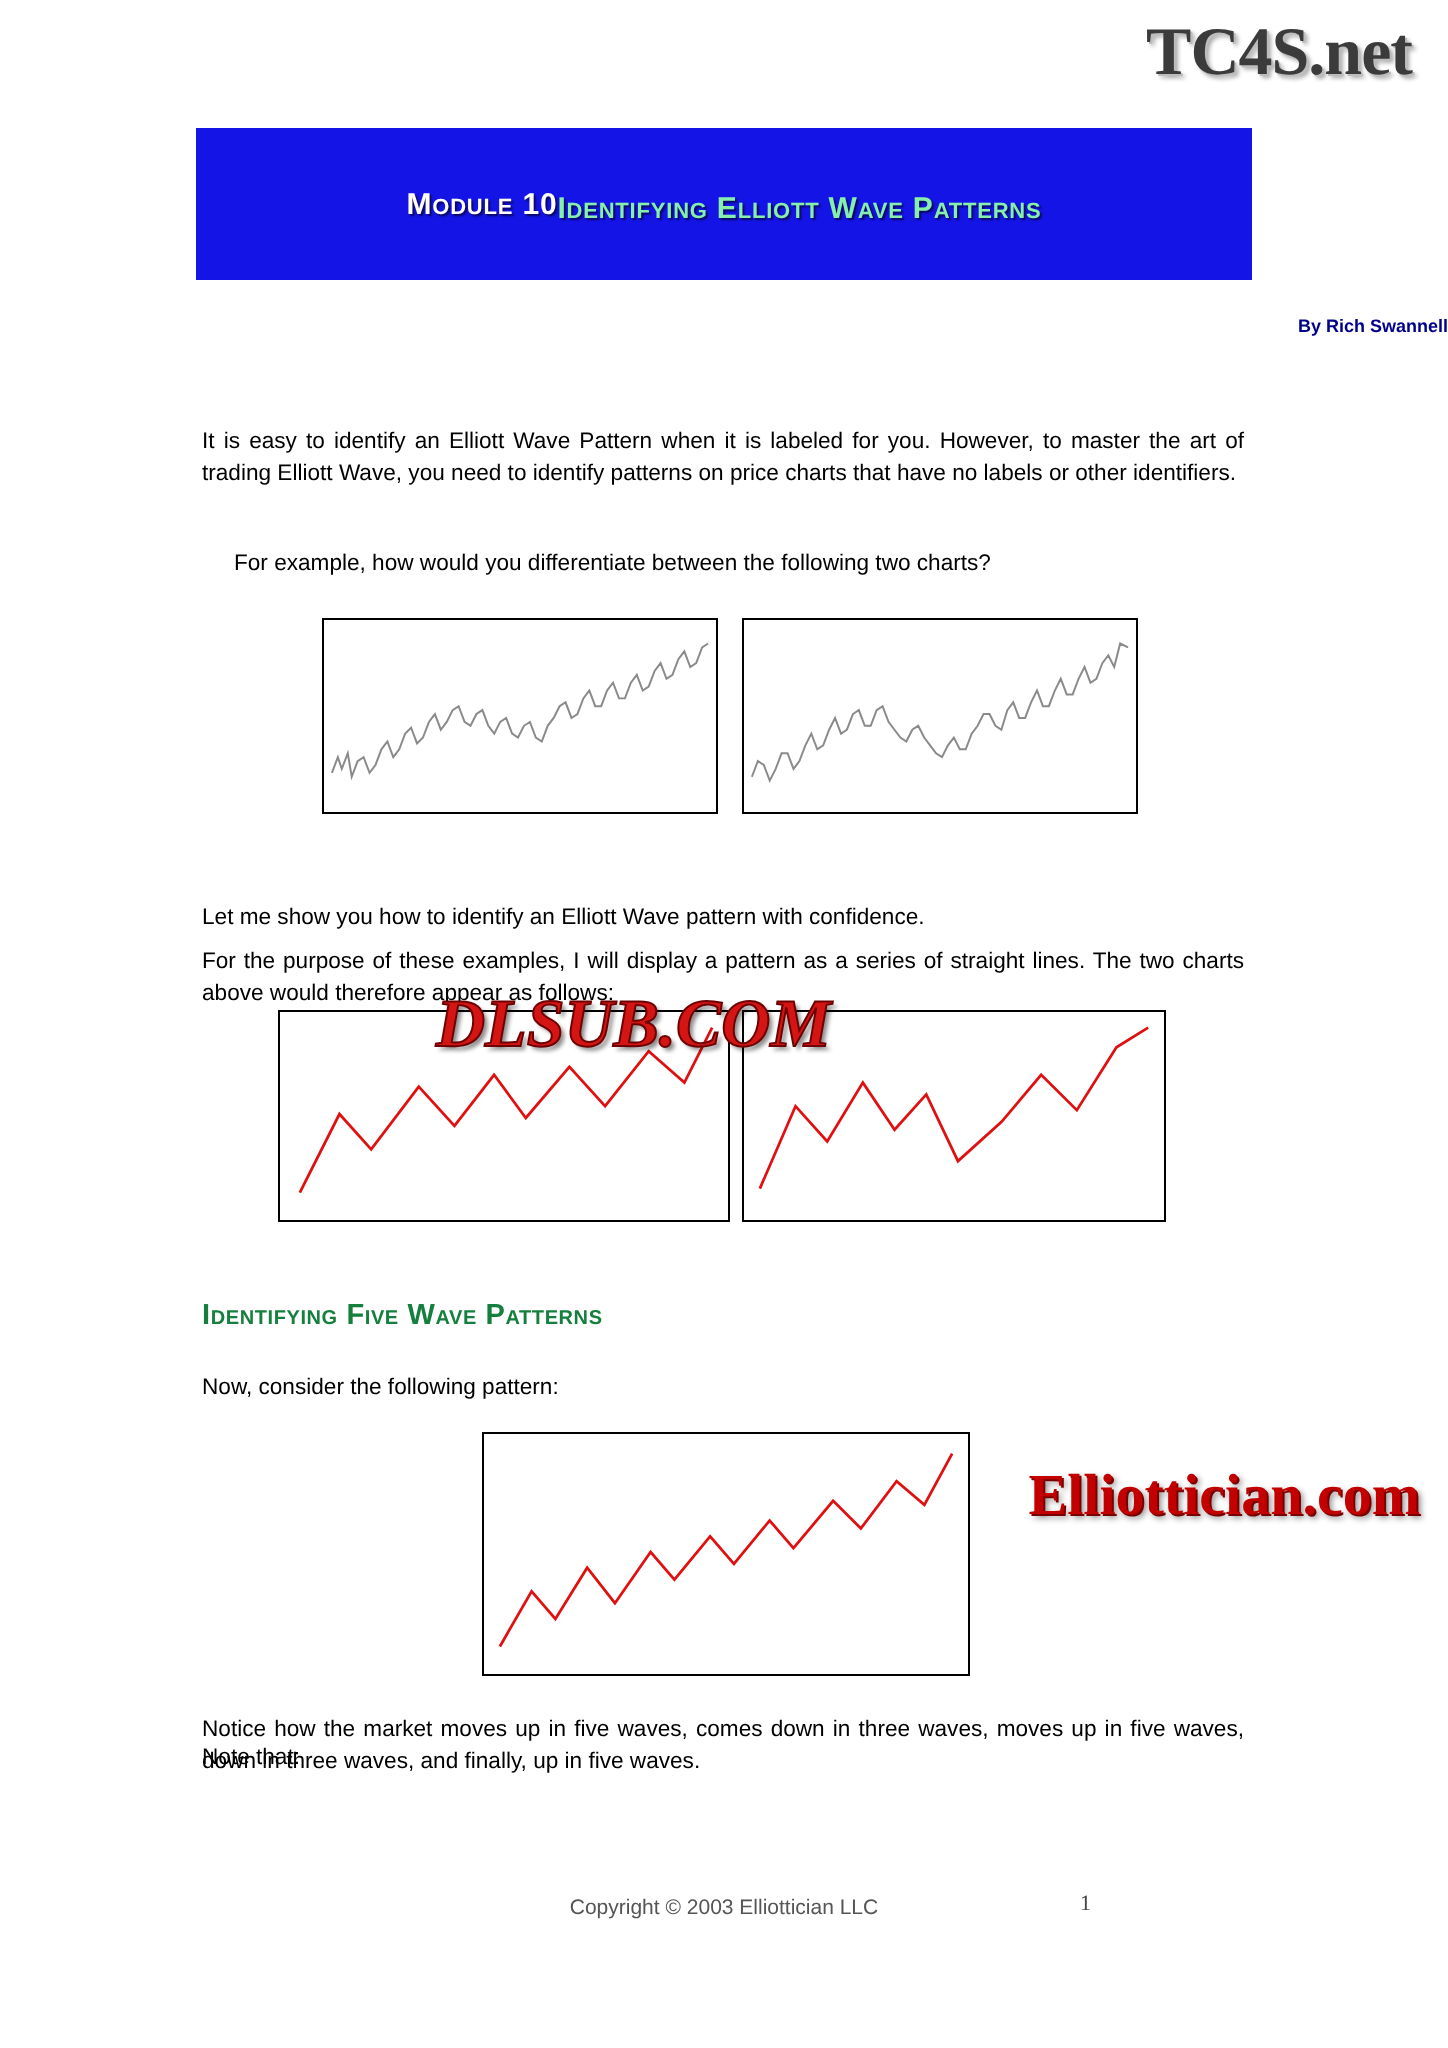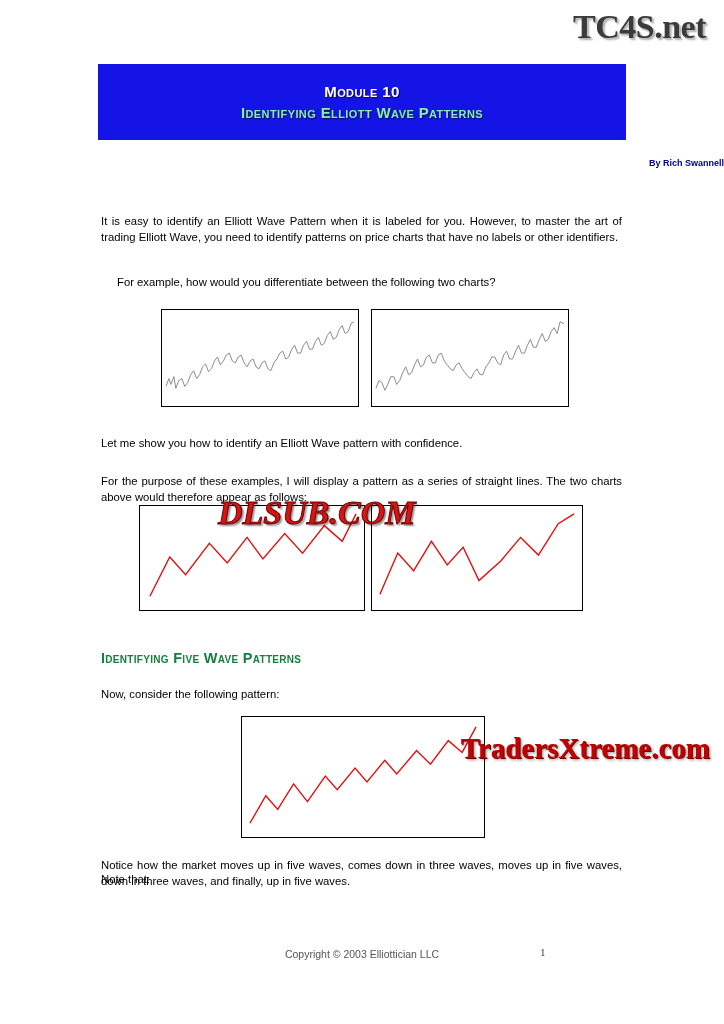--- a/index.html
+++ b/index.html
@@ -63,21 +63,21 @@
   }
 
   .title-banner {
     position: absolute;
     left: 98px;
     top: 64px;
     width: 528px;
     height: 76px;
     background: #1414e6;
     display: flex;
-    flex-direction: column;
+    flex-direction: row;
     align-items: center;
     justify-content: center;
   }
   .title-line1 {
     color: #ffffff;
     font-weight: bold;
     font-size: 15px;
     letter-spacing: 0.4px;
     text-shadow: 1px 1px 1px rgba(0,0,0,0.6);
     font-variant: small-caps;
@@ -116,21 +116,21 @@
     left: 101px;
     width: 521px;
     font-size: 11.3px;
     line-height: 15.5px;
     text-align: justify;
     color: #000;
   }
 
   .p1 { top: 214px; }
   .p2 { top: 275px; padding-left: 16px; }
-  .p3 { top: 436px; }
+  .p3 { top: 452px; }
   .p4 { top: 474px; }
   .p5 { top: 687px; }
   .p6 { top: 858px; }
   .p7 { top: 872px; }
 
   .section-head {
     position: absolute;
     left: 101px;
     top: 650px;
     font-size: 14.5px;
@@ -230,15 +230,15 @@
       <polyline fill="none" stroke="#e01010" stroke-width="1.4" points="8,108 24,80 36,94 52,68 66,86 84,60 96,74 114,52 126,66 144,44 156,58 176,34 190,48 208,24 222,36 236,10"></polyline>
     </svg>
   </div>
 
   <div class="body-text p6">Notice how the market moves up in five waves, comes down in three waves, moves up in five waves, down in three waves, and finally, up in five waves.</div>
   <div class="body-text p7">Note that:</div>
 
   <div class="footer">Copyright © 2003 Elliottician LLC</div>
   <div class="footer-page">1</div>
 
-  <div class="wm-bottom">TradersXtreme.com</div>
+  <div class="wm-bottom">Elliottician.com</div>
 
 </div>
 
 </body></html>

